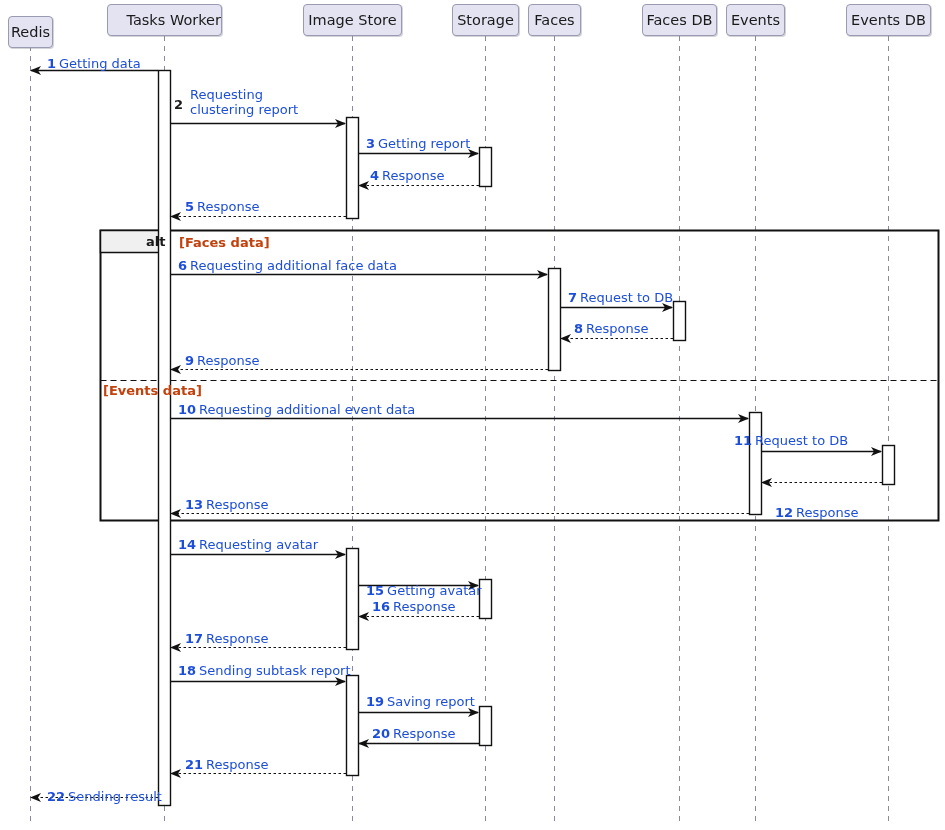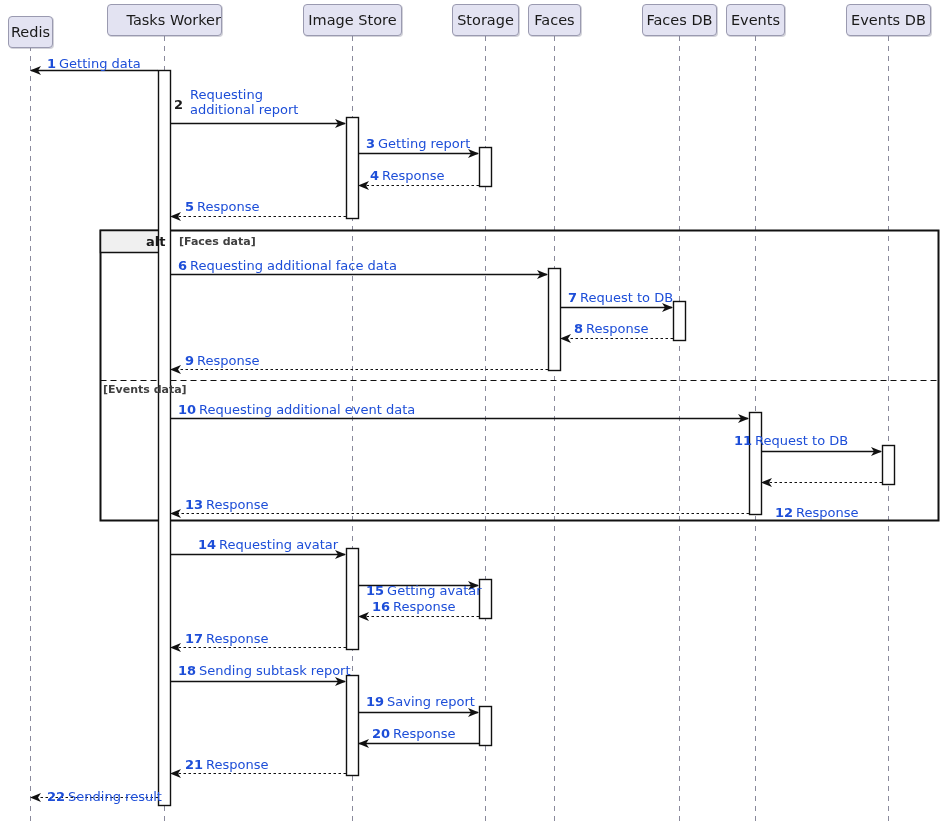--- a/index.html
+++ b/index.html
@@ -63,23 +63,23 @@
   }
   .alt-tab-label {
     position: absolute;
     font-size: 13px;
     font-weight: bold;
     color: #1a1a1a;
     margin-left: 28px;
   }
   .alt-cond-label {
     position: absolute;
-    font-size: 11px;
-    font-weight: bold;
-    color: #404040;
+    font-size: 13px;
+    font-weight: bold;
+    color: #c2410c;
     white-space: nowrap;
   }
 </style>
 </head>
 <body>
 
 <div id="diagram-root">
 
   <svg id="diagram-svg" width="945" height="830" xmlns="http://www.w3.org/2000/svg">
     <defs>
@@ -163,33 +163,33 @@
       <div class="participant-box" style="left: 726px; top: 4px; width: 59px;">
         <span class="participant-label">Events</span>
       </div>
       <div class="participant-box" style="left: 846px; top: 4px; width: 85px;">
         <span class="participant-label">Events DB</span>
       </div>
     </div>
   <div id="labels-layer">
       <div class="msg-label" style="left: 47px; top: 56px;"><span class="msg-num">1</span><span>Getting data</span></div>
       <div class="msg-num-stack" style="left: 174px; top: 97px;">2</div>
-      <div class="msg-label wrap" style="left: 190px; top: 87px;">Requesting additional report</div>
+      <div class="msg-label wrap" style="left: 190px; top: 87px;">Requesting clustering report</div>
       <div class="msg-label" style="left: 366px; top: 136px;"><span class="msg-num">3</span><span>Getting report</span></div>
       <div class="msg-label" style="left: 370px; top: 168px;"><span class="msg-num">4</span><span>Response</span></div>
       <div class="msg-label" style="left: 185px; top: 199px;"><span class="msg-num">5</span><span>Response</span></div>
       <div class="msg-label" style="left: 178px; top: 258px;"><span class="msg-num">6</span><span>Requesting additional face data</span></div>
       <div class="msg-label" style="left: 568px; top: 290px;"><span class="msg-num">7</span><span>Request to DB</span></div>
       <div class="msg-label" style="left: 574px; top: 321px;"><span class="msg-num">8</span><span>Response</span></div>
       <div class="msg-label" style="left: 185px; top: 353px;"><span class="msg-num">9</span><span>Response</span></div>
       <div class="msg-label" style="left: 178px; top: 402px;"><span class="msg-num">10</span><span>Requesting additional event data</span></div>
       <div class="msg-label" style="left: 734px; top: 433px;"><span class="msg-num">11</span><span>Request to DB</span></div>
       <div class="msg-label" style="left: 775px; top: 465px; margin-top: 40px;"><span class="msg-num">12</span><span>Response</span></div>
       <div class="msg-label" style="left: 185px; top: 497px;"><span class="msg-num">13</span><span>Response</span></div>
-      <div class="msg-label" style="left: 178px; top: 537px; margin-left: 20px;"><span class="msg-num">14</span><span>Requesting avatar</span></div>
+      <div class="msg-label" style="left: 178px; top: 537px;"><span class="msg-num">14</span><span>Requesting avatar</span></div>
       <div class="msg-label" style="left: 366px; top: 567px; margin-top: 16px;"><span class="msg-num">15</span><span>Getting avatar</span></div>
       <div class="msg-label" style="left: 372px; top: 599px;"><span class="msg-num">16</span><span>Response</span></div>
       <div class="msg-label" style="left: 185px; top: 631px;"><span class="msg-num">17</span><span>Response</span></div>
       <div class="msg-label" style="left: 178px; top: 663px;"><span class="msg-num">18</span><span>Sending subtask report</span></div>
       <div class="msg-label" style="left: 366px; top: 694px;"><span class="msg-num">19</span><span>Saving report</span></div>
       <div class="msg-label" style="left: 372px; top: 726px;"><span class="msg-num">20</span><span>Response</span></div>
       <div class="msg-label" style="left: 185px; top: 757px;"><span class="msg-num">21</span><span>Response</span></div>
       <div class="msg-label" style="left: 47px; top: 789px;"><span class="msg-num">22</span><span>Sending result</span></div>
       <div class="alt-tab-label" style="left: 118px; top: 234px;">alt</div>
       <div class="alt-cond-label" style="left: 179px; top: 235px;">[Faces data]</div>

